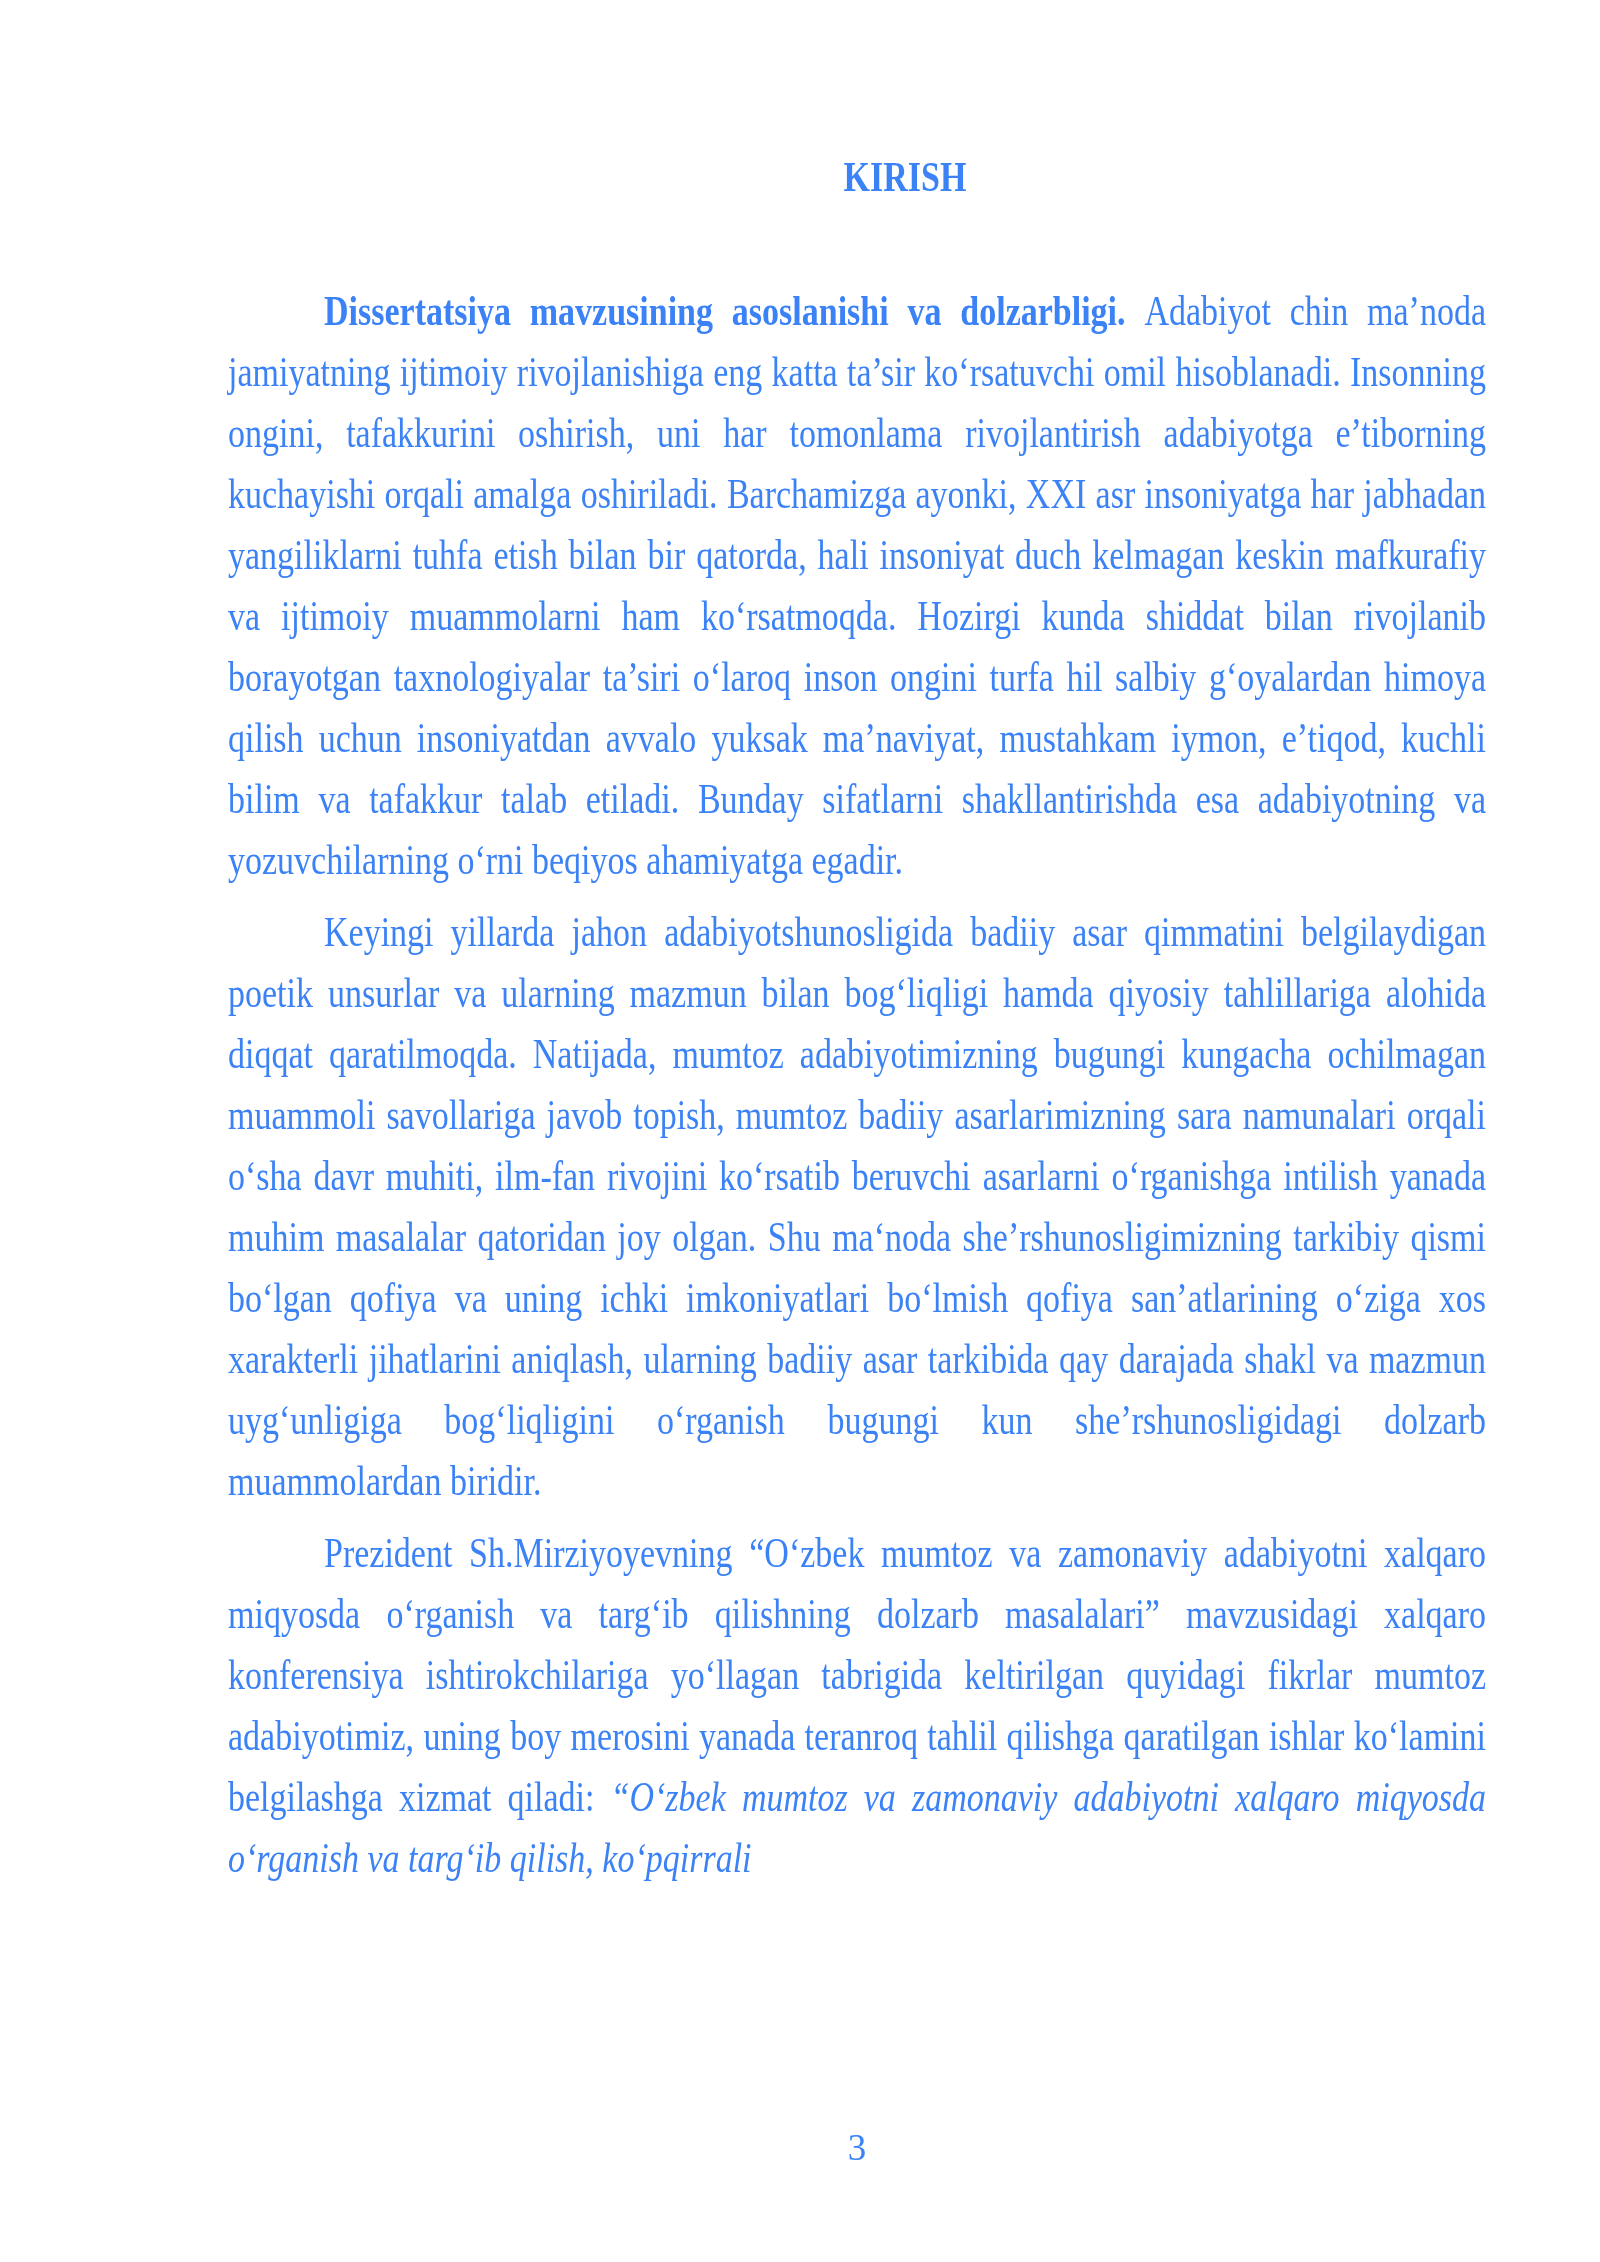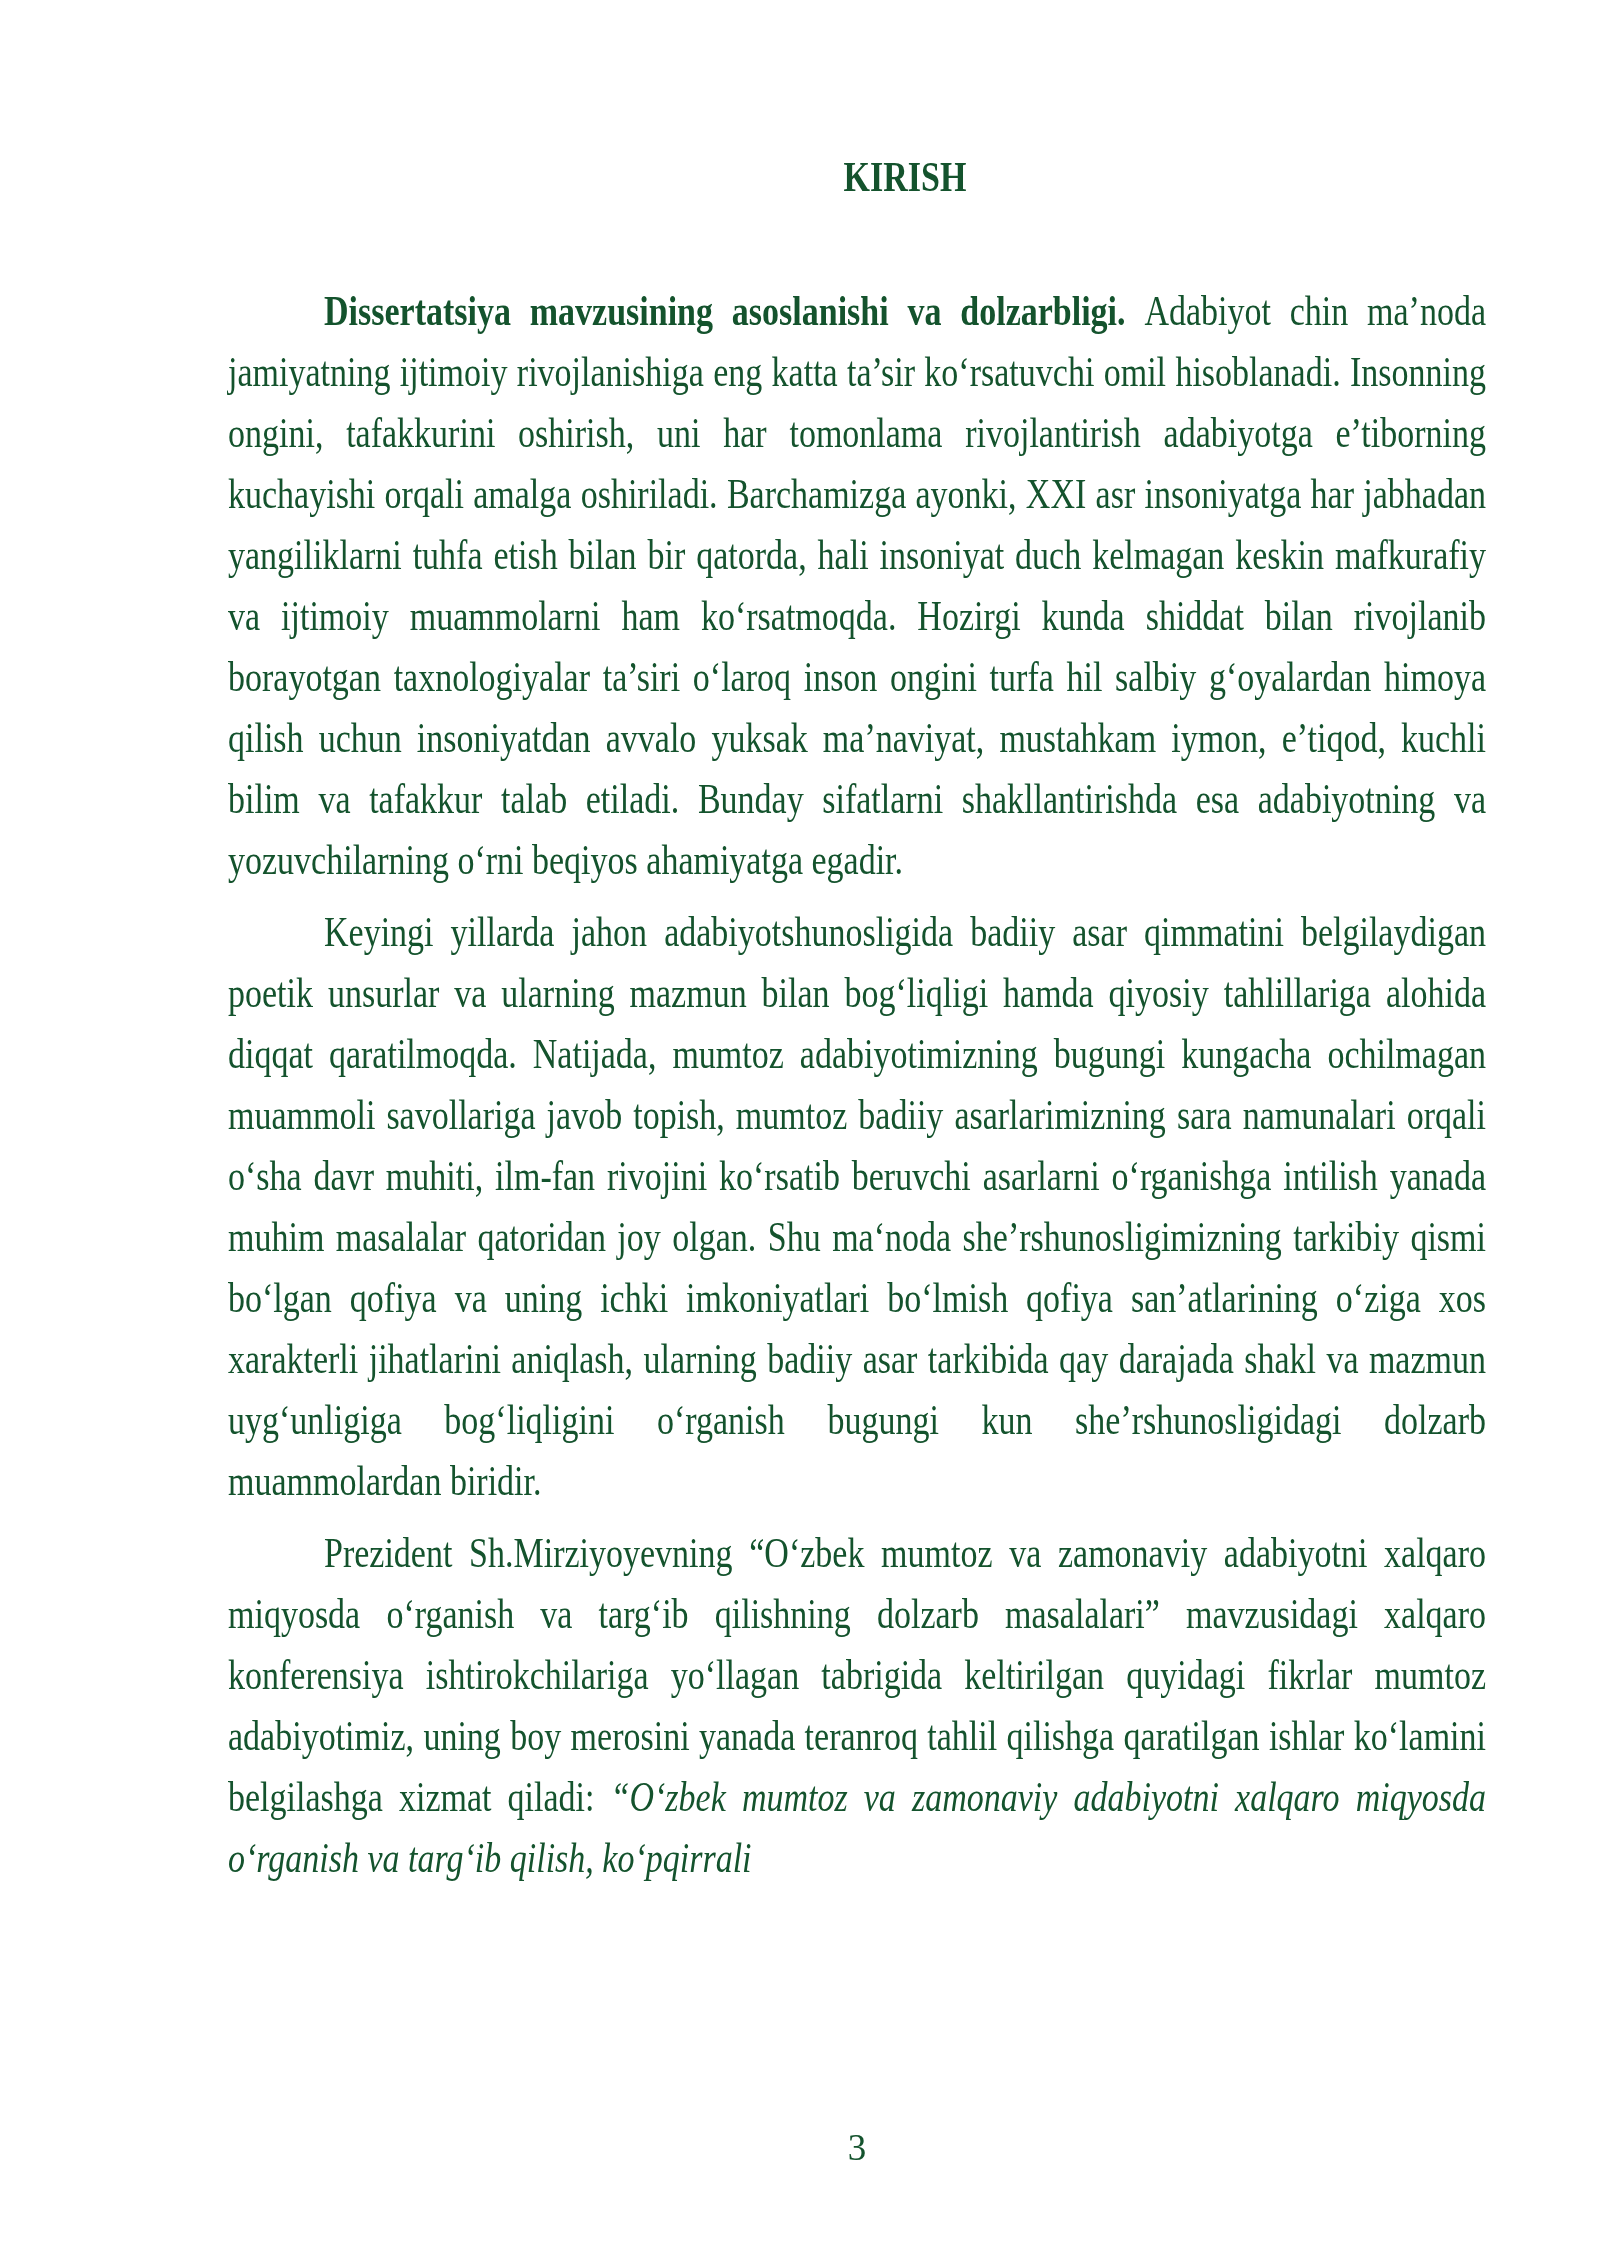--- a/index.html
+++ b/index.html
@@ -5,21 +5,21 @@
   html, body {
     margin: 0;
     padding: 0;
     background: #ffffff;
   }
   .page {
     position: relative;
     width: 1600px;
     height: 2262px;
     background: #ffffff;
-    color: #14532d;
+    color: #3b82f6;
     font-family: "Liberation Serif", "DejaVu Serif", serif;
     overflow: hidden;
   }
   .content {
     position: absolute;
     left: 228px;
     top: 152px;
     width: 1258px;
     transform: scaleY(1.22);
     transform-origin: left top;

